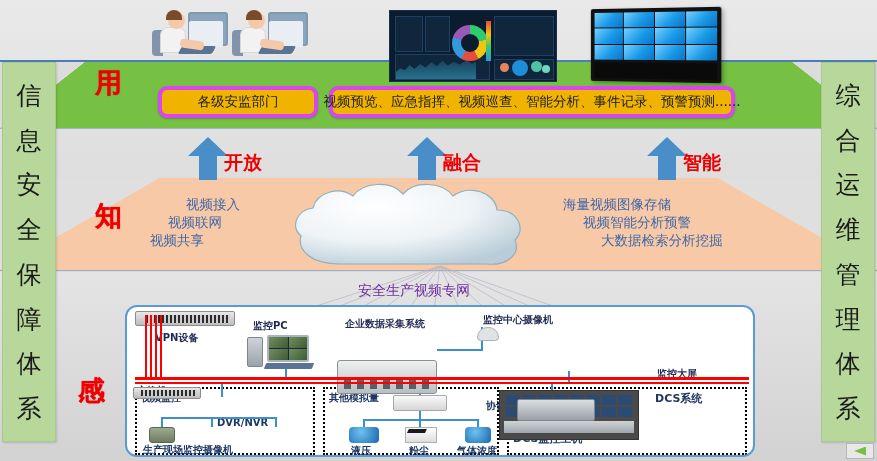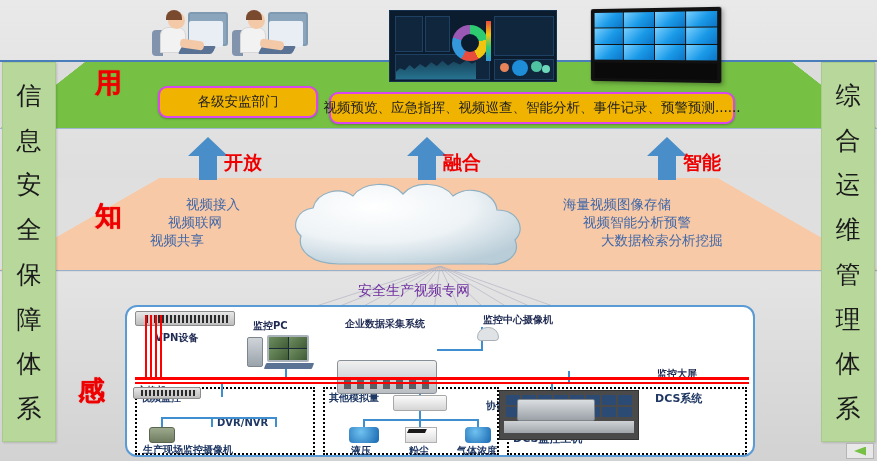--- a/index.html
+++ b/index.html
@@ -124,28 +124,28 @@
               transform: perspective(320px) rotateY(-9deg); overflow:hidden;
               box-shadow: 2px 2px 4px rgba(0,0,0,.3); }
   .vw-grid { position:absolute; left:4px; top:4px; right:4px; height:48px;
              display:grid; grid-template-columns:repeat(4,1fr); grid-template-rows:repeat(3,1fr); gap:1px; }
   .vw-cell { background: linear-gradient(135deg,#7ad0ff,#1a9ae8 55%,#0c74c6); }
   .vw-base { position:absolute; left:4px; bottom:3px; right:4px; height:16px; background:#0a0a0a; }
 
   
   .ybox {
     position:absolute; z-index:30; background:#f0b400;
-    border:2px solid #d946ef; border-radius:9px; height:32px;
+    border:4px solid #d946ef; border-radius:9px; height:32px;
     display:flex; align-items:center; justify-content:center;
     color:#1c1c1c; font-size:13.5px; white-space:nowrap;
     font-family:"DejaVu Sans","Liberation Sans",sans-serif;
     box-shadow: 0 1px 2px rgba(0,0,0,.25);
   }
   .ybox-1 { left:158px; top:86px; width:160px; }
-  .ybox-2 { left:329px; top:92px; width:406px; }
+  .ybox-2 { left:329px; top:86px; width:406px; }
 
   
   .uparrow { position:absolute; z-index:30; width:44px; height:44px; }
   .uparrow svg { width:100%; height:100%; display:block; }
   .arrow-label { position:absolute; z-index:32; color:#ee0000; font-weight:bold;
                  font-size:19px; font-family:"DejaVu Sans","Liberation Sans",sans-serif;
                  white-space:nowrap; }
   .ar1 { left:186px; top:136px; }  .al1 { left:224px; top:150px; }
   .ar2 { left:405px; top:136px; }  .al2 { left:443px; top:150px; }
   .ar3 { left:645px; top:136px; }  .al3 { left:683px; top:150px;text-align:center; }

